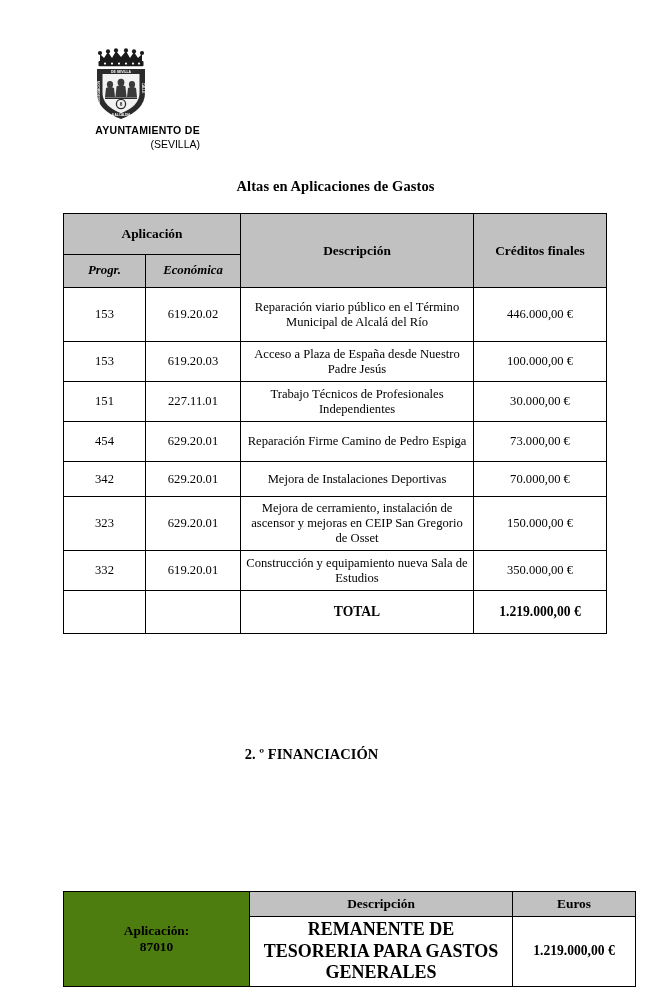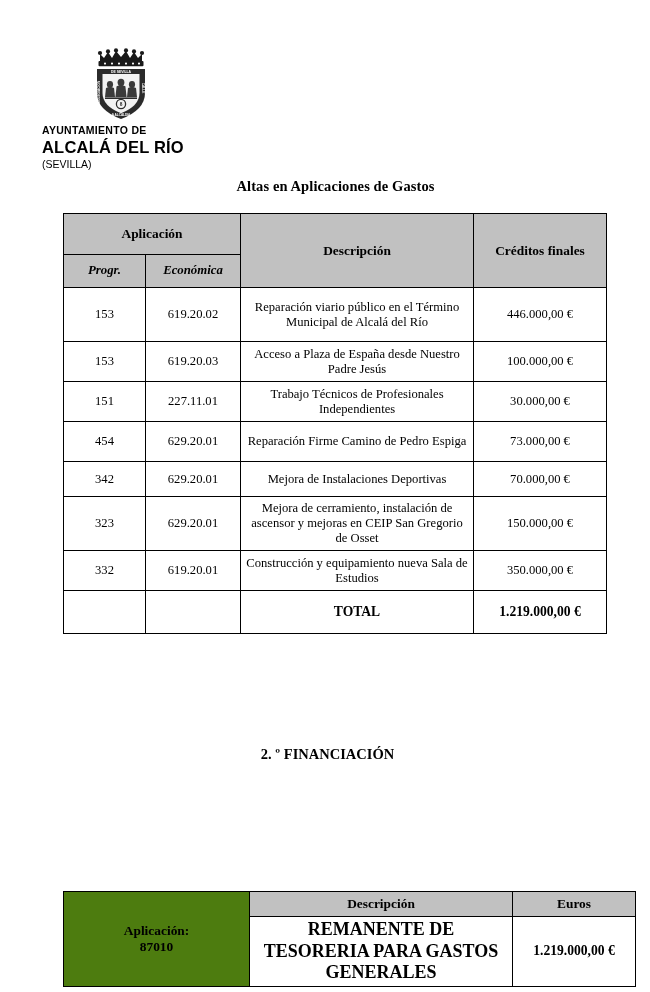--- a/index.html
+++ b/index.html
@@ -21,21 +21,21 @@
     width: 650px;
     height: 992px;
   }
 
   
   .letterhead {
     position: absolute;
     left: 42px;
     top: 48px;
     width: 158px;
-    text-align: left;
+    text-align: right;
   }
   .crest-wrap {
     width: 100%;
     display: flex;
     justify-content: center;
   }
   .crest {
     display: block;
   }
   .lh-line1 {
@@ -110,21 +110,21 @@
   .r-mid  { height: 40px; }
   .r-short{ height: 35px; }
   .cell-desc { padding-left: 6px; padding-right: 6px; }
   .total-label { font-weight: bold; font-size: 13.6px; }
   .total-value { font-weight: bold; font-size: 13.6px; }
   .row-total td { height: 36px; }
 
   
   .sec2-title {
     position: absolute;
-    left: 40px;
+    left: 24px;
     top: 746px;
     width: 575px;
     text-align: center;
     font-weight: bold;
     font-size: 14.5px;
   }
   .sec2-para {
     position: absolute;
     left: 53px;
     top: 795px;
@@ -229,21 +229,20 @@
           <path d="M42 40 Q46 38 50 40 L51 49 L41 49 Z"></path>
         </g>
 
         <rect x="19" y="49.4" width="32" height="1.6" fill="#2b2b2b"></rect>
 
         <circle cx="35" cy="56" r="4.6" fill="none" stroke="#2b2b2b" stroke-width="1.3"></circle>
         <text x="35" y="58" font-family="'Liberation Serif',serif" font-size="5.4" font-weight="bold" fill="#2b2b2b" text-anchor="middle">8</text>
       </svg>
     </div>
     <div class="lh-line1">AYUNTAMIENTO DE</div>
-    <div class="lh-line2">ALCALÁ DEL RÍO</div>
     <div class="lh-line3">(SEVILLA)</div>
   </div>
 
   <div class="table1-title">Altas en Aplicaciones de Gastos</div>
 
   <table class="table1">
     <colgroup>
       <col class="col-progr">
       <col class="col-econ">
       <col class="col-desc">

